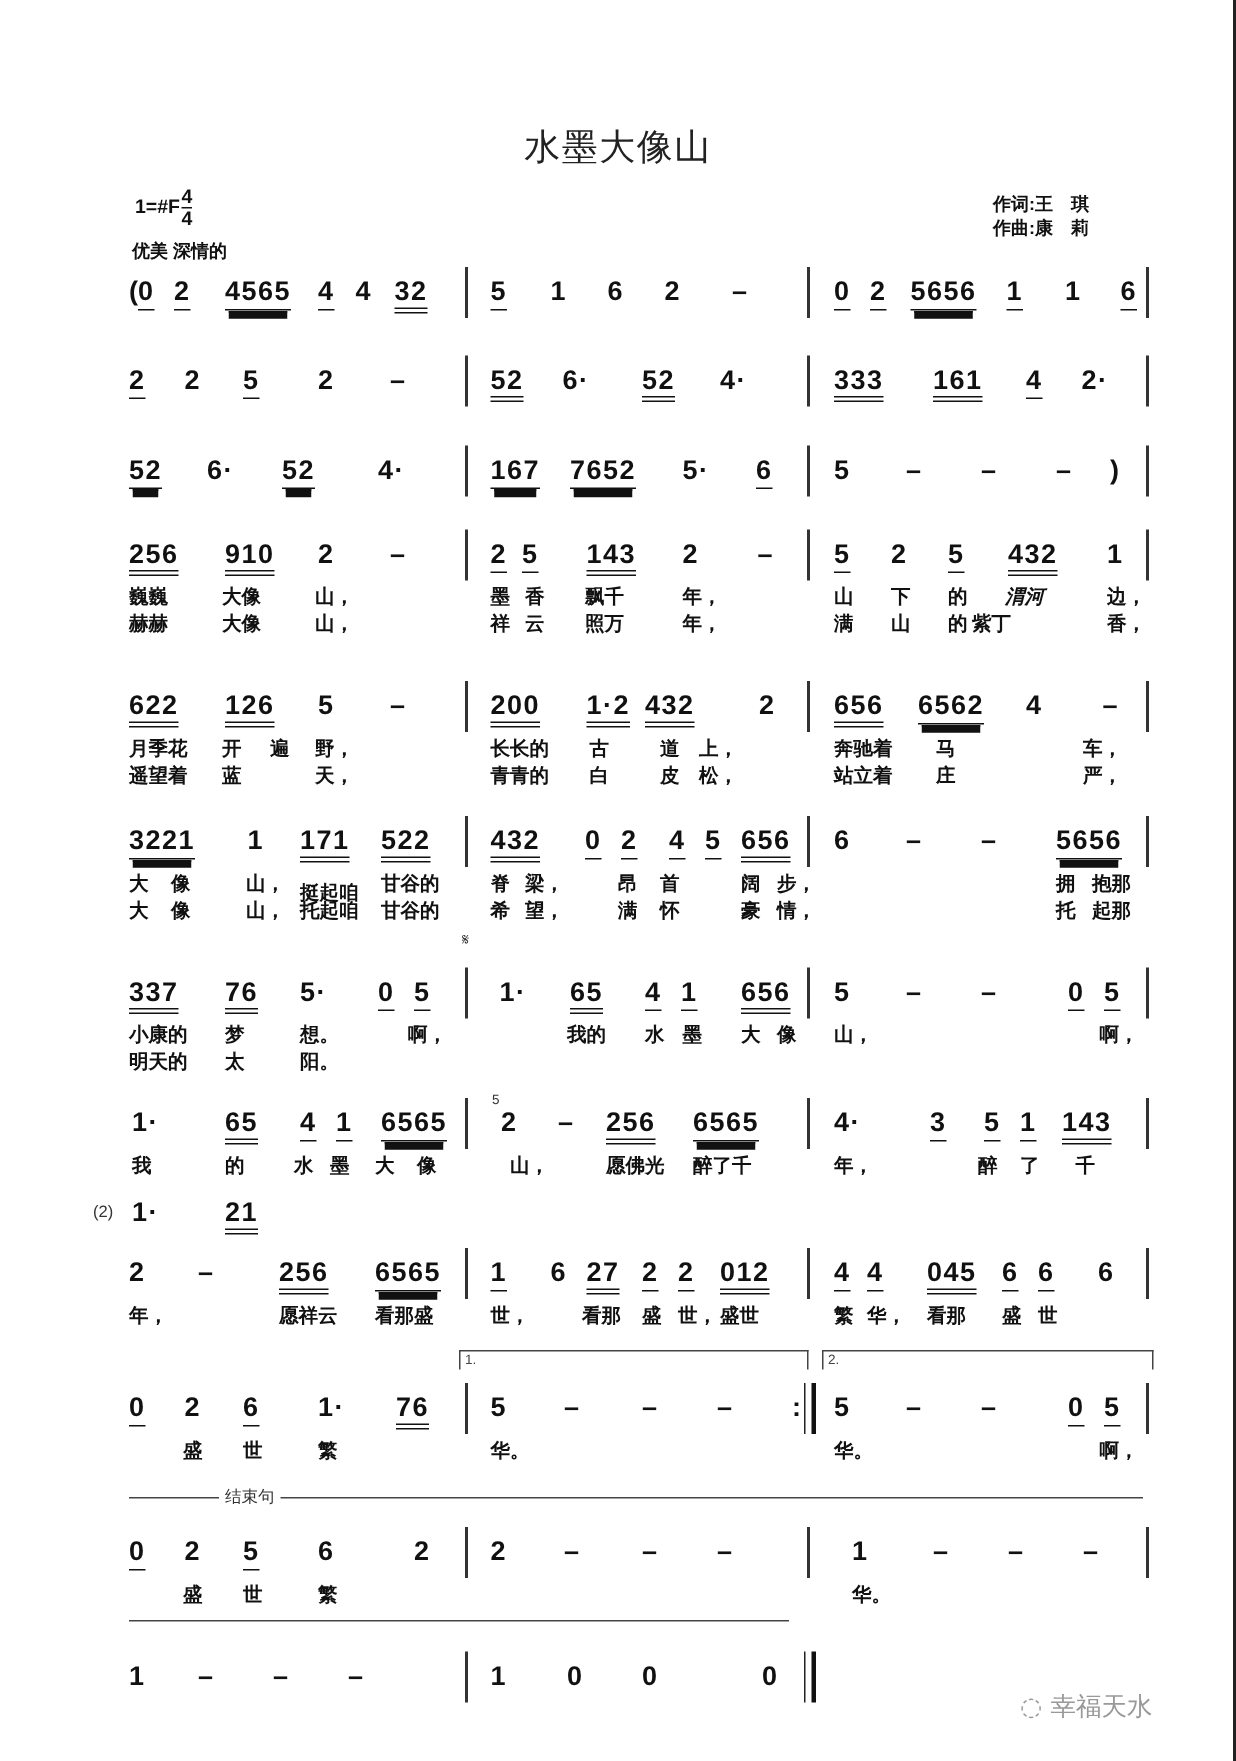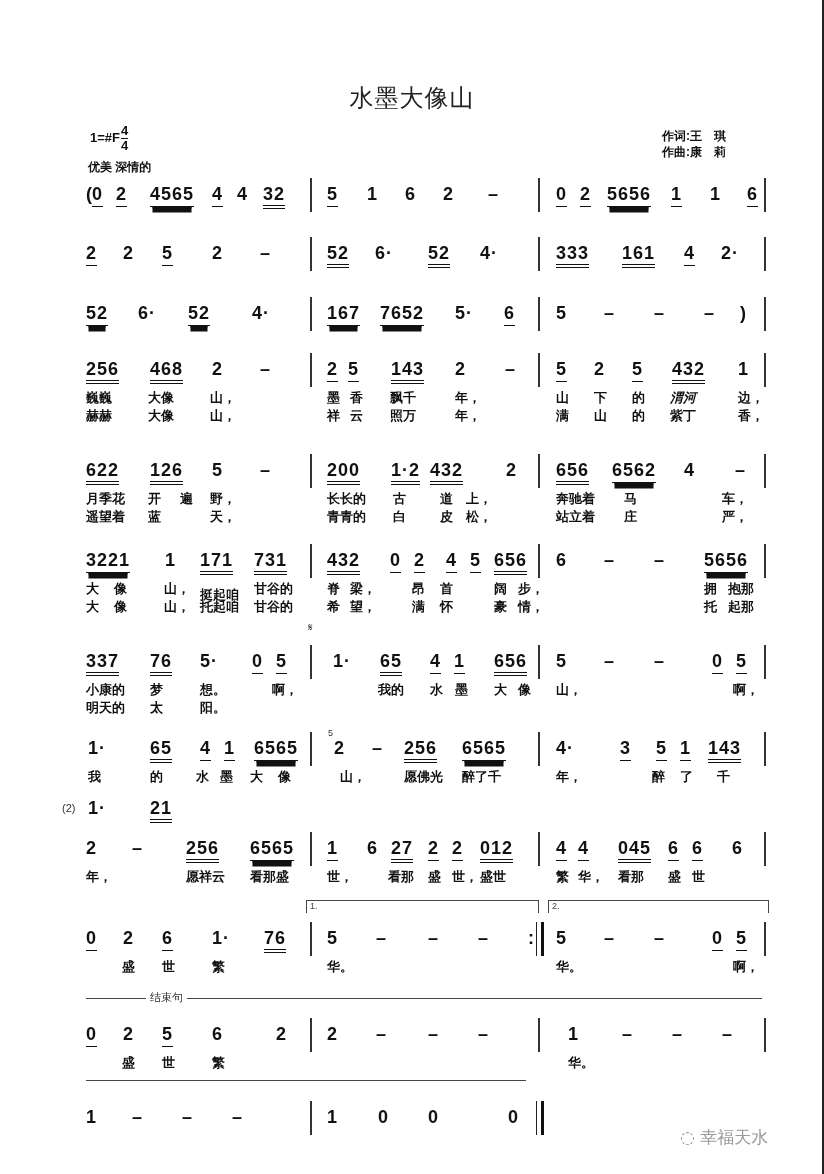--- a/index.html
+++ b/index.html
@@ -96,21 +96,21 @@
     <span class="note u1" style="left: 504px; top: 303px;">6</span>
     <span class="note" style="left: 556px; top: 303px;">5</span>
     <span class="note" style="left: 604px; top: 303px;">–</span>
     <span class="note" style="left: 654px; top: 303px;">–</span>
     <span class="note" style="left: 704px; top: 303px;">–</span>
     <span class="note" style="left: 740px; top: 303px;">)</span>
     <div class="bar" style="left: 310px; top: 297px;"></div>
     <div class="bar" style="left: 538px; top: 297px;"></div>
     <div class="bar" style="left: 764px; top: 297px;"></div>
     <span class="note u2" style="left: 86px; top: 359px;">256</span>
-    <span class="note u2" style="left: 150px; top: 359px;">468</span>
+    <span class="note u2" style="left: 150px; top: 359px;">910</span>
     <span class="note" style="left: 212px; top: 359px;">2</span>
     <span class="note" style="left: 260px; top: 359px;">–</span>
     <span class="note u1" style="left: 327px; top: 359px;">2</span>
     <span class="note u1" style="left: 348px; top: 359px;">5</span>
     <span class="note u2" style="left: 391px; top: 359px;">143</span>
     <span class="note" style="left: 455px; top: 359px;">2</span>
     <span class="note" style="left: 505px; top: 359px;">–</span>
     <span class="note u1" style="left: 556px; top: 359px;">5</span>
     <span class="note" style="left: 594px; top: 359px;">2</span>
     <span class="note u1" style="left: 632px; top: 359px;">5</span>
@@ -134,21 +134,21 @@
     <span class="lyric" style="left: 86px; top: 407px;">赫赫</span>
     <span class="lyric" style="left: 148px; top: 407px;">大像</span>
     <span class="lyric" style="left: 210px; top: 407px;">山，</span>
     <span class="lyric" style="left: 327px; top: 407px;">祥</span>
     <span class="lyric" style="left: 350px; top: 407px;">云</span>
     <span class="lyric" style="left: 390px; top: 407px;">照万</span>
     <span class="lyric" style="left: 455px; top: 407px;">年，</span>
     <span class="lyric" style="left: 556px; top: 407px;">满</span>
     <span class="lyric" style="left: 594px; top: 407px;">山</span>
     <span class="lyric" style="left: 632px; top: 407px;">的</span>
-    <span class="lyric" style="left: 670px; top: 407px;">紫丁</span>
+    <span class="lyric" style="left: 648px; top: 407px;">紫丁</span>
     <span class="lyric" style="left: 738px; top: 407px;">香，</span>
     <span class="note u2" style="left: 86px; top: 460px;">622</span>
     <span class="note u2" style="left: 150px; top: 460px;">126</span>
     <span class="note" style="left: 212px; top: 460px;">5</span>
     <span class="note" style="left: 260px; top: 460px;">–</span>
     <span class="note u2" style="left: 327px; top: 460px;">200</span>
     <span class="note u2" style="left: 391px; top: 460px;">1·2</span>
     <span class="note u2" style="left: 430px; top: 460px;">432</span>
     <span class="note" style="left: 506px; top: 460px;">2</span>
     <span class="note u2" style="left: 556px; top: 460px;">656</span>
@@ -175,21 +175,21 @@
     <span class="lyric" style="left: 327px; top: 508px;">青青的</span>
     <span class="lyric" style="left: 393px; top: 508px;">白</span>
     <span class="lyric" style="left: 440px; top: 508px;">皮</span>
     <span class="lyric" style="left: 466px; top: 508px;">松，</span>
     <span class="lyric" style="left: 556px; top: 508px;">站立着</span>
     <span class="lyric" style="left: 624px; top: 508px;">庄</span>
     <span class="lyric" style="left: 722px; top: 508px;">严，</span>
     <span class="note u3" style="left: 86px; top: 550px;">3221</span>
     <span class="note" style="left: 165px; top: 550px;">1</span>
     <span class="note u2" style="left: 200px; top: 550px;">171</span>
-    <span class="note u2" style="left: 254px; top: 550px;">731</span>
+    <span class="note u2" style="left: 254px; top: 550px;">522</span>
     <span class="note u2" style="left: 327px; top: 550px;">432</span>
     <span class="note u1" style="left: 390px; top: 550px;">0</span>
     <span class="note u1" style="left: 414px; top: 550px;">2</span>
     <span class="note u1" style="left: 446px; top: 550px;">4</span>
     <span class="note u1" style="left: 470px; top: 550px;">5</span>
     <span class="note u2" style="left: 494px; top: 550px;">656</span>
     <span class="note" style="left: 556px; top: 550px;">6</span>
     <span class="note" style="left: 604px; top: 550px;">–</span>
     <span class="note" style="left: 654px; top: 550px;">–</span>
     <span class="note u3" style="left: 704px; top: 550px;">5656</span>

